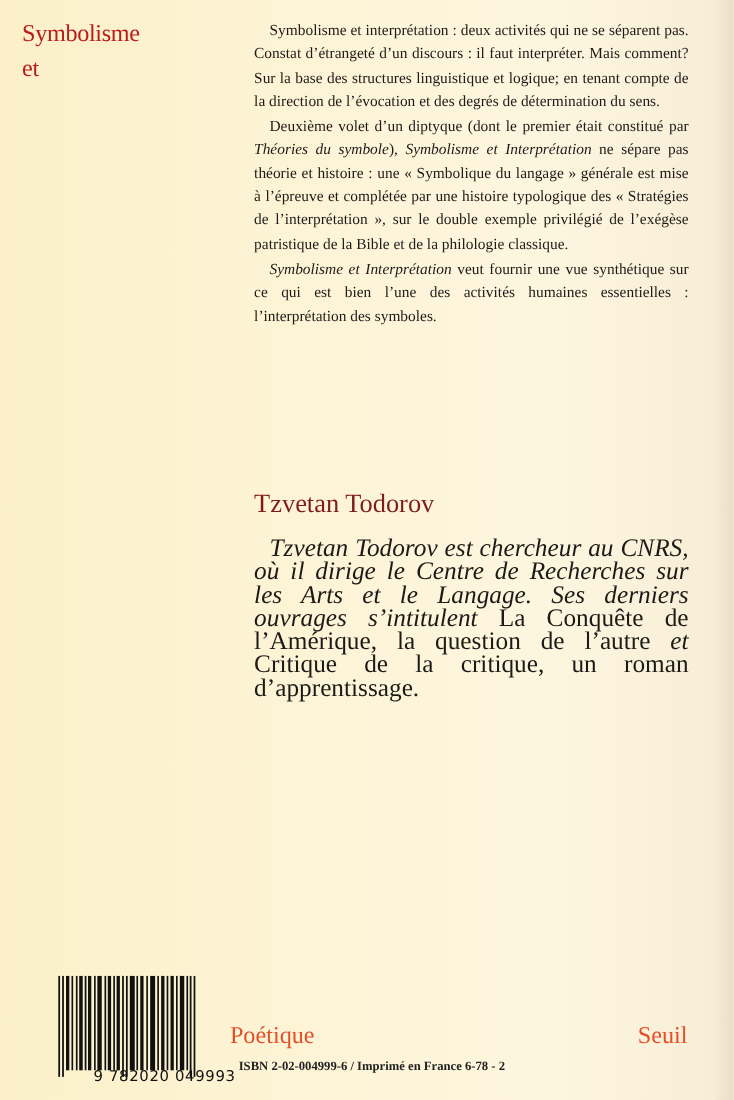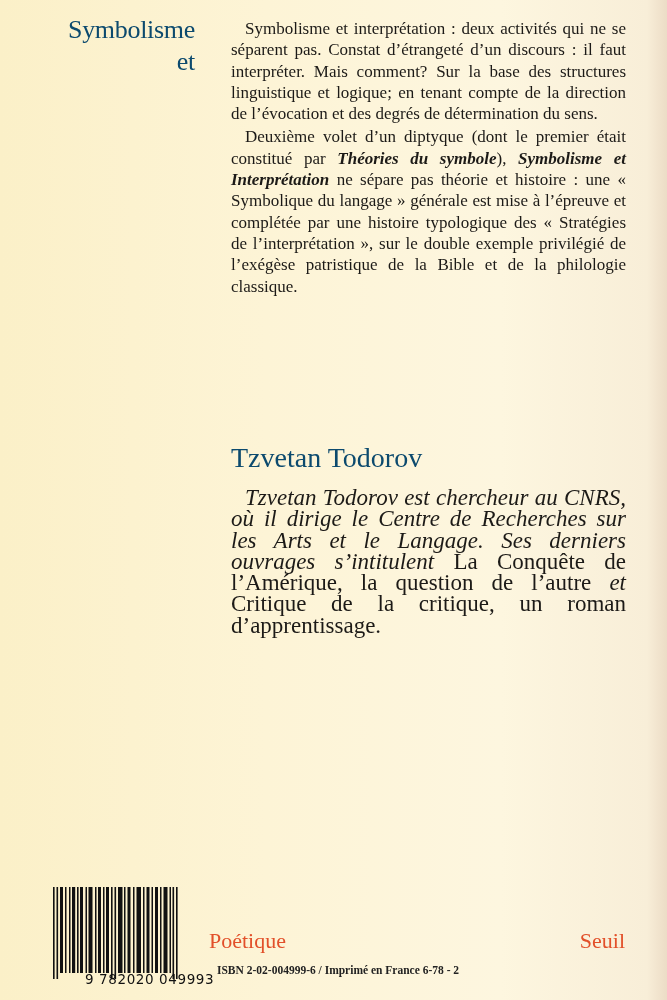--- a/index.html
+++ b/index.html
@@ -8,41 +8,40 @@
     }
     body {
       position: relative;
       background: linear-gradient(90deg, #fbf0c8 0%, #fdf4d6 40%, #fdf6df 75%, #f8eed8 97%, #ecdcc6 100%);
       font-family: "Liberation Serif", "DejaVu Serif", serif;
       color: #1c1a17;
     }
     .title {
       position: absolute;
       left: 20px; top: 14px; width: 175px;
-      text-align: right;
-      color: #0c4a6e;
-      font-size: 26px;
+      color: #b91c1c;
+      font-size: 22px;
       line-height: 32px;
       letter-spacing: -0.3px;
     }
     .title div { white-space: nowrap; }
     .body-col {
       position: absolute;
       left: 231px; top: 18px; width: 395px;
-      font-size: 17px;
+      font-size: 14px;
       line-height: 21.3px;
       text-align: justify;
     }
     .body-col p { text-indent: 14px; margin-bottom: 2px; }
-    .body-col i { font-style: italic; font-weight: bold; }
+    .body-col i { font-style: italic; }
     .author {
       position: absolute;
       left: 231px; top: 444px;
-      color: #0c4a6e;
-      font-size: 28px;
+      color: #7f1d1d;
+      font-size: 24px;
       line-height: 28px;
       white-space: nowrap;
     }
     .bio {
       position: absolute;
       left: 231px; top: 487px; width: 395px;
       font-size: 23px;
       line-height: 21.3px;
       text-align: justify;
       text-indent: 14px;
@@ -81,20 +80,21 @@
 <body>
 
 <div class="title">
   <div>Symbolisme</div>
   <div>et</div>
 </div>
 
 <div class="body-col">
   <p>Symbolisme et interprétation : deux activités qui ne se séparent pas. Constat d’étrangeté d’un discours : il faut interpréter. Mais comment? Sur la base des structures linguistique et logique; en tenant compte de la direction de l’évocation et des degrés de détermination du sens.</p>
   <p><span>Deuxième volet d’un diptyque (dont le premier était constitué par </span><i>Théories du symbole</i><span>), </span><i>Symbolisme et Interprétation</i><span> ne sépare pas théorie et histoire : une « Symbolique du langage » générale est mise à l’épreuve et complétée par une histoire typologique des « Stratégies de l’interprétation », sur le double exemple privilégié de l’exégèse patristique de la Bible et de la philologie classique.</span></p>
+  <p><i>Symbolisme et Interprétation</i><span> veut fournir une vue synthétique sur ce qui est bien l’une des activités humaines essentielles : l’interprétation des symboles.</span></p>
 </div>
 
 <div class="author">Tzvetan Todorov</div>
 
 <div class="bio"><i>Tzvetan Todorov est chercheur au CNRS, où il dirige le Centre de Recherches sur les Arts et le Langage. Ses derniers ouvrages s’intitulent</i><span> La Conquête de l’Amérique, la question de l’autre </span><i>et</i><span> Critique de la critique, un roman d’apprentissage.</span></div>
 
 <div class="barcode">
   <svg width="160" height="100" viewBox="0 0 160 100">
     <g fill="#111">
 

